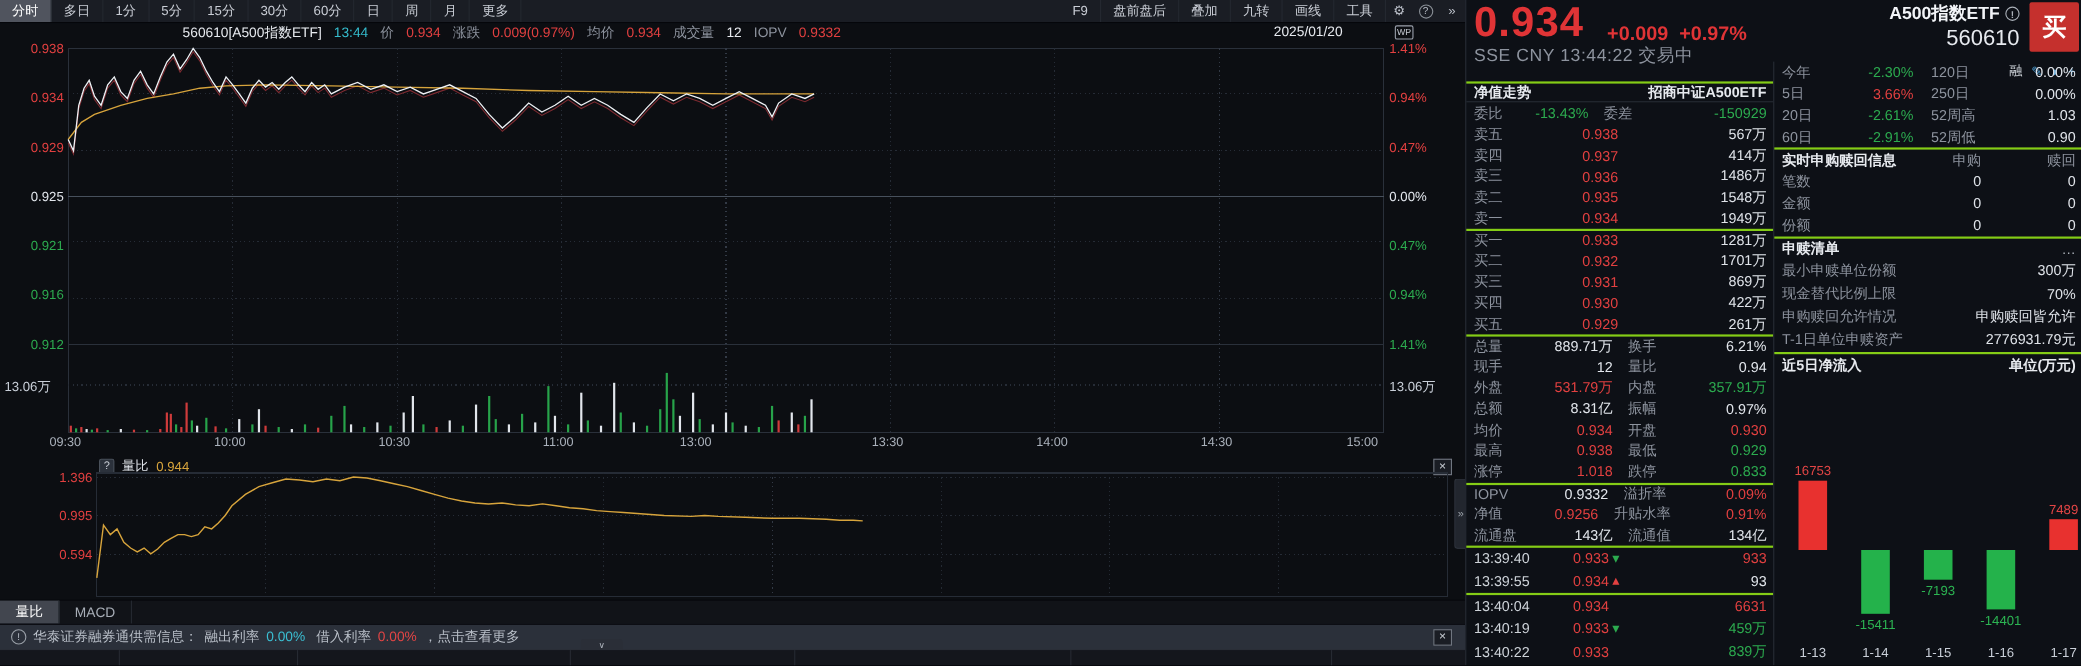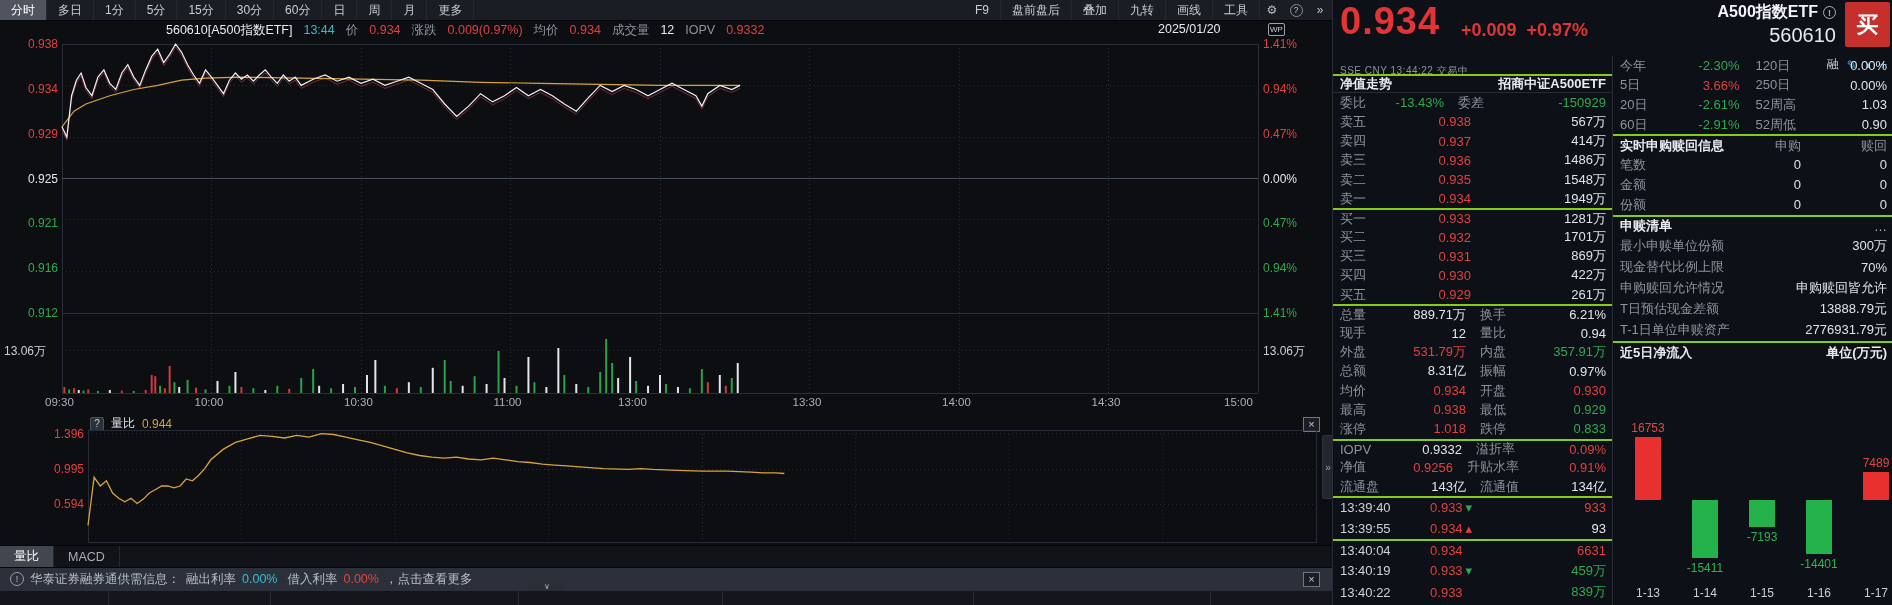--- a/index.html
+++ b/index.html
@@ -37,21 +37,21 @@
   #strip-chevron{position:absolute;left:528px;top:-10px;width:38px;height:10px;background:#2a2e37;color:#aeb4bd;font-size:8px;display:flex;align-items:center;justify-content:center;border-radius:3px 3px 0 0}
   
   #panel{position:absolute;left:1332px;top:0;width:560px;height:605px;background:#0d1016;border-left:1px solid #272c35}
   #p-price{position:absolute;left:7px;top:0px;font-size:38px;font-weight:bold;color:#e03436;letter-spacing:1px}
   #p-change{position:absolute;left:128px;top:20px;font-size:18px;font-weight:bold;color:#e03436}
   #p-nameblock{position:absolute;right:56px;top:2px;text-align:right}
   #p-name{font-size:16px;font-weight:bold;color:#f2f4f8;display:flex;align-items:center;gap:5px;justify-content:flex-end}
   #p-name .qmark{border-color:#aab0b8;color:#aab0b8}
   #p-code{font-size:20px;color:#e7eaef;margin-top:1px}
   #buy-btn{position:absolute;right:2px;top:2px;width:45px;height:45px;background:#c5302d;color:#ffffff;font-size:22px;font-weight:bold;display:flex;align-items:center;justify-content:center;border-radius:2px}
-  #p-status{position:absolute;left:7px;top:64px;font-size:10px;color:#8d939e;letter-spacing:.5px}
+  #p-status{position:absolute;left:7px;top:40px;font-size:16px;color:#8d939e;letter-spacing:.5px}
   #p-icons{position:absolute;right:5px;top:56px;display:flex;align-items:center;gap:8px;font-size:12px;color:#4f9fd4}
   #p-left{position:absolute;left:0;top:74px;width:279px;display:flex;flex-direction:column}
   #p-right{position:absolute;left:279px;top:56px;width:281px;height:549px;border-left:1px solid #272c35;display:flex;flex-direction:column}
   .prow{display:flex;align-items:center;padding:0 6px 0 7px;font-size:13px;flex:none;height:19.2px}
   .prow.tick{height:21.4px}
   .sep-t{border-top:2px solid #84cc16}
   .bold{font-weight:bold}
   .r{text-align:right}
   #flow-chart{position:absolute;left:279px;top:360px;width:281px;height:245px}
   .flowbar{position:absolute}
@@ -514,24 +514,20 @@
         </div>
         <div class="prow" style="height: 21px;">
           <span style="color: rgb(141, 147, 158);">现金替代比例上限</span>
           <span class="r" style="color: rgb(223, 227, 233); flex: 1 1 0%;">70%</span>
         </div>
         <div class="prow" style="height: 21px;">
           <span style="color: rgb(141, 147, 158);">申购赎回允许情况</span>
           <span class="r" style="color: rgb(223, 227, 233); flex: 1 1 0%;">申购赎回皆允许</span>
         </div>
         <div class="prow" style="height: 21px;">
-          <span style="color: rgb(141, 147, 158);">T日预估现金差额</span>
-          <span class="r" style="color: rgb(223, 227, 233); flex: 1 1 0%;">13888.79元</span>
-        </div>
-        <div class="prow" style="height: 21px;">
           <span style="color: rgb(141, 147, 158);">T-1日单位申赎资产</span>
           <span class="r" style="color: rgb(223, 227, 233); flex: 1 1 0%;">2776931.79元</span>
         </div>
         <div class="prow sep-t" style="height: 22.5px;">
           <span class="bold" style="color: rgb(231, 234, 239);">近5日净流入</span>
           <span class="r bold" style="color: rgb(231, 234, 239); flex: 1 1 0%;">单位(万元)</span>
         </div>
       </div>
     <div id="flow-chart">
         <div class="flowbar" style="left: 23px; width: 26px; height: 63px; top: 77px; background: rgb(232, 49, 47);"></div>

